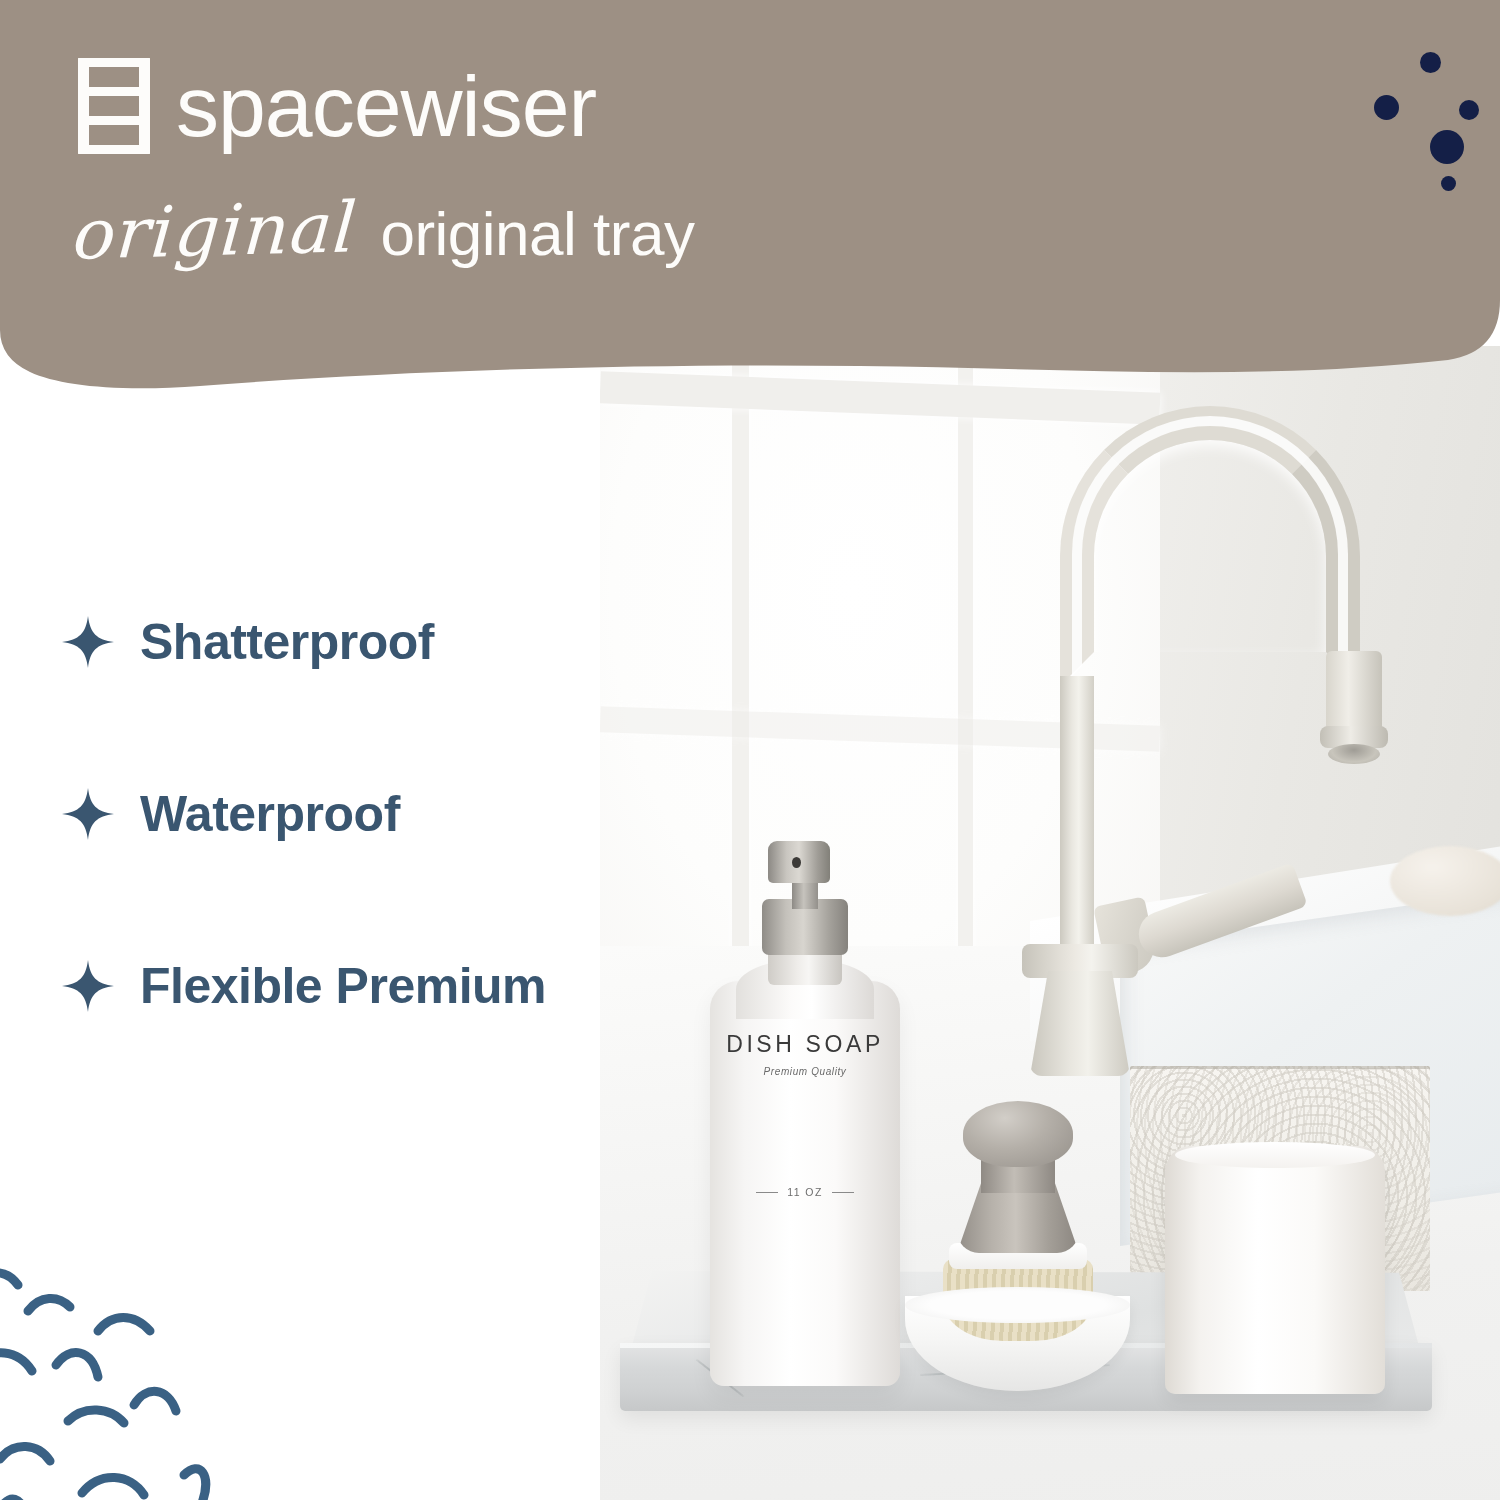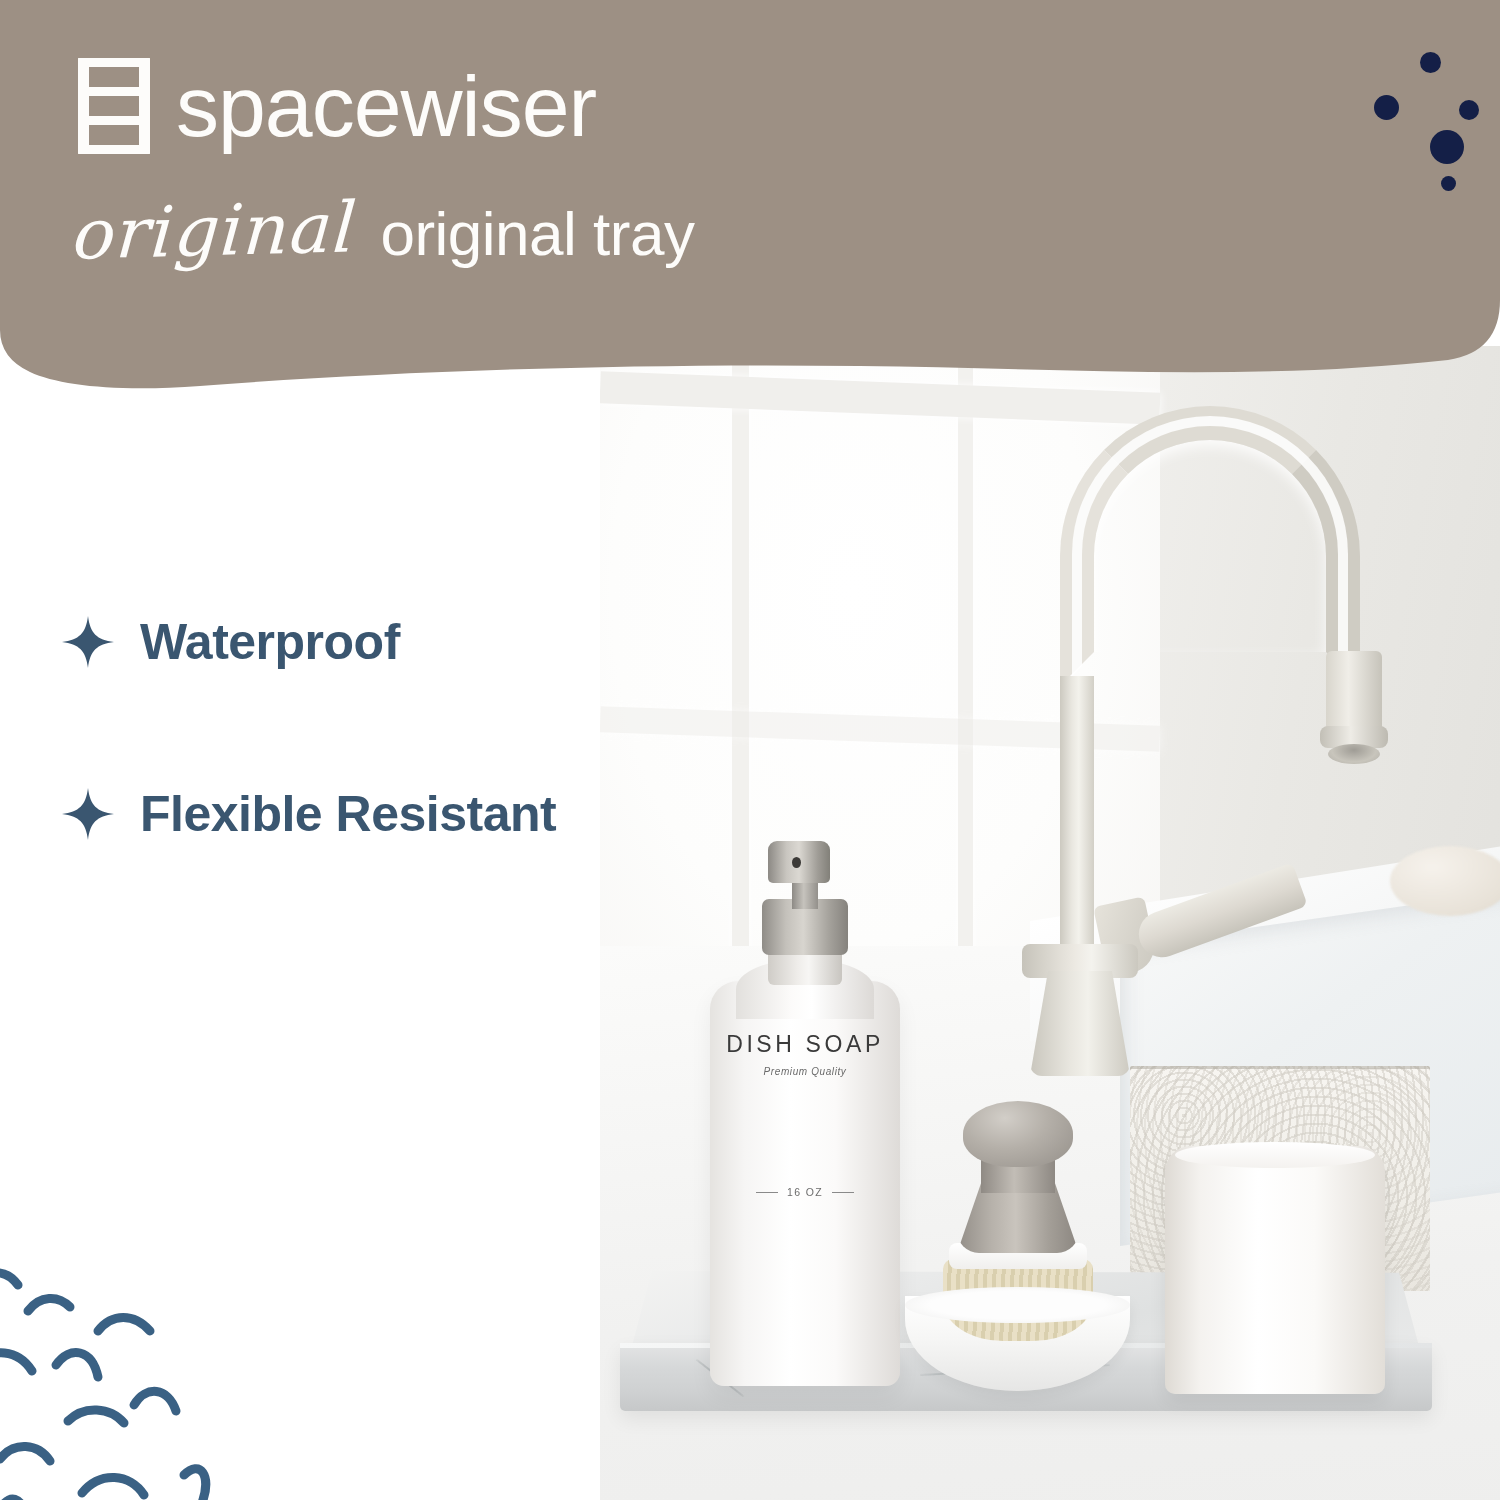--- a/index.html
+++ b/index.html
@@ -362,21 +362,21 @@
     <div class="bottle">
       <div class="bottle-body"></div>
       <div class="bottle-shoulder"></div>
       <div class="bottle-neck"></div>
       <div class="pump-collar"></div>
       <div class="pump-stem"></div>
       <div class="pump-head"></div>
       <div class="pump-hole"></div>
       <div class="bottle-label-title">DISH SOAP</div>
       <div class="bottle-label-sub">Premium Quality</div>
-      <div class="bottle-oz">16 OZ</div>
+      <div class="bottle-oz">11 OZ</div>
     </div>
 
     <div class="brush">
       <div class="brush-dish"></div>
       <div class="brush-bristles"></div>
       <div class="brush-dish-rim"></div>
       <div class="brush-ferrule"></div>
       <div class="brush-knob-lower"></div>
       <div class="brush-stem"></div>
       <div class="brush-knob"></div>
@@ -415,34 +415,40 @@
   <div class="dots">
     <span style="left:46px;top:0;width:21px;height:21px;"></span>
     <span style="left:0;top:43px;width:25px;height:25px;"></span>
     <span style="left:85px;top:48px;width:20px;height:20px;"></span>
     <span style="left:56px;top:78px;width:34px;height:34px;"></span>
     <span style="left:67px;top:124px;width:15px;height:15px;"></span>
   </div>
 
   <div class="features">
 
+    <div class="feature">
+      <svg class="feature-star" viewBox="0 0 100 100">
+        <path d="M50 0 C54 33 67 46 100 50 C67 54 54 67 50 100 C46 67 33 54 0 50 C33 46 46 33 50 0 Z" fill="#3A5670"></path>
+      </svg>
+      <span class="feature-label">Shatterproof</span>
+    </div>
 
     <div class="feature">
       <svg class="feature-star" viewBox="0 0 100 100">
         <path d="M50 0 C54 33 67 46 100 50 C67 54 54 67 50 100 C46 67 33 54 0 50 C33 46 46 33 50 0 Z" fill="#3A5670"></path>
       </svg>
       <span class="feature-label">Waterproof</span>
     </div>
 
 
     <div class="feature">
       <svg class="feature-star" viewBox="0 0 100 100">
         <path d="M50 0 C54 33 67 46 100 50 C67 54 54 67 50 100 C46 67 33 54 0 50 C33 46 46 33 50 0 Z" fill="#3A5670"></path>
       </svg>
-      <span class="feature-label">Flexible Resistant</span>
+      <span class="feature-label">Flexible Premium</span>
     </div>
 
   </div>
 
   <svg class="scribble" viewBox="0 0 290 290">
     <g fill="none" stroke="#3A6184" stroke-width="9" stroke-linecap="round">
       <path d="M8,58 C20,44 36,44 48,60"></path>
       <path d="M58,86 C70,70 88,70 100,82"></path>
       <path d="M128,106 C142,88 164,88 180,106"></path>
       <path d="M4,140 C22,122 48,124 62,146"></path>

